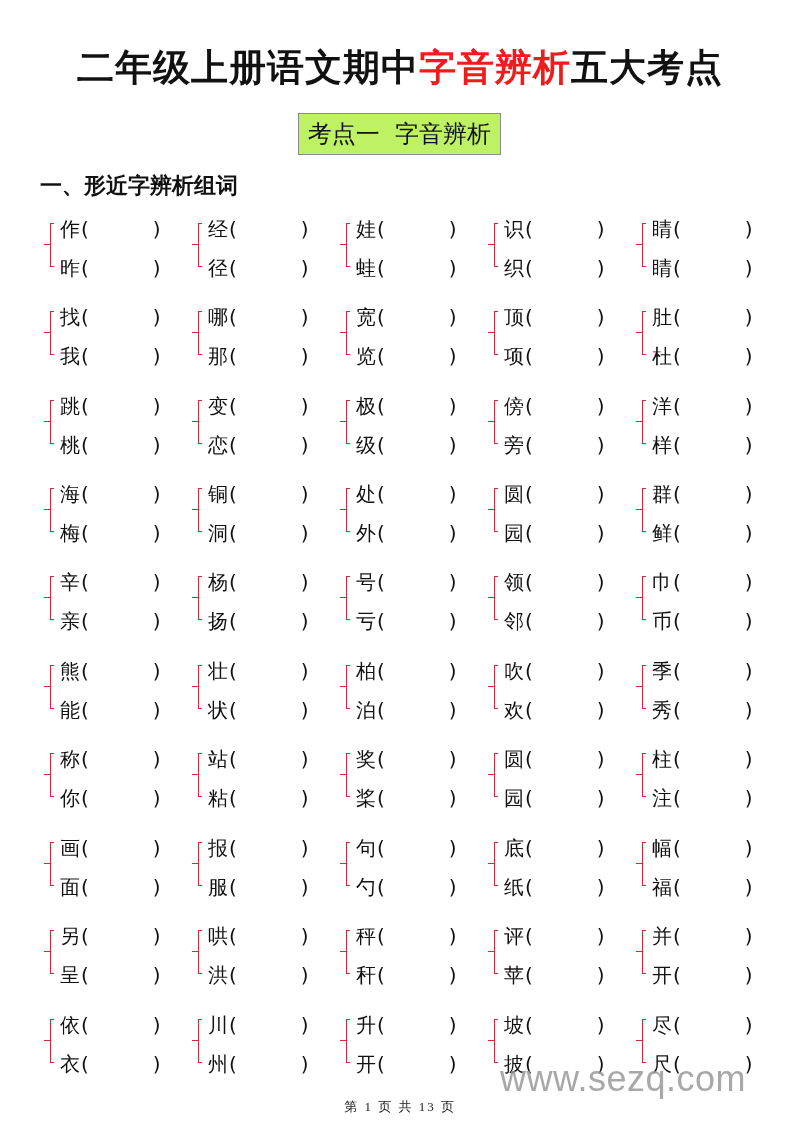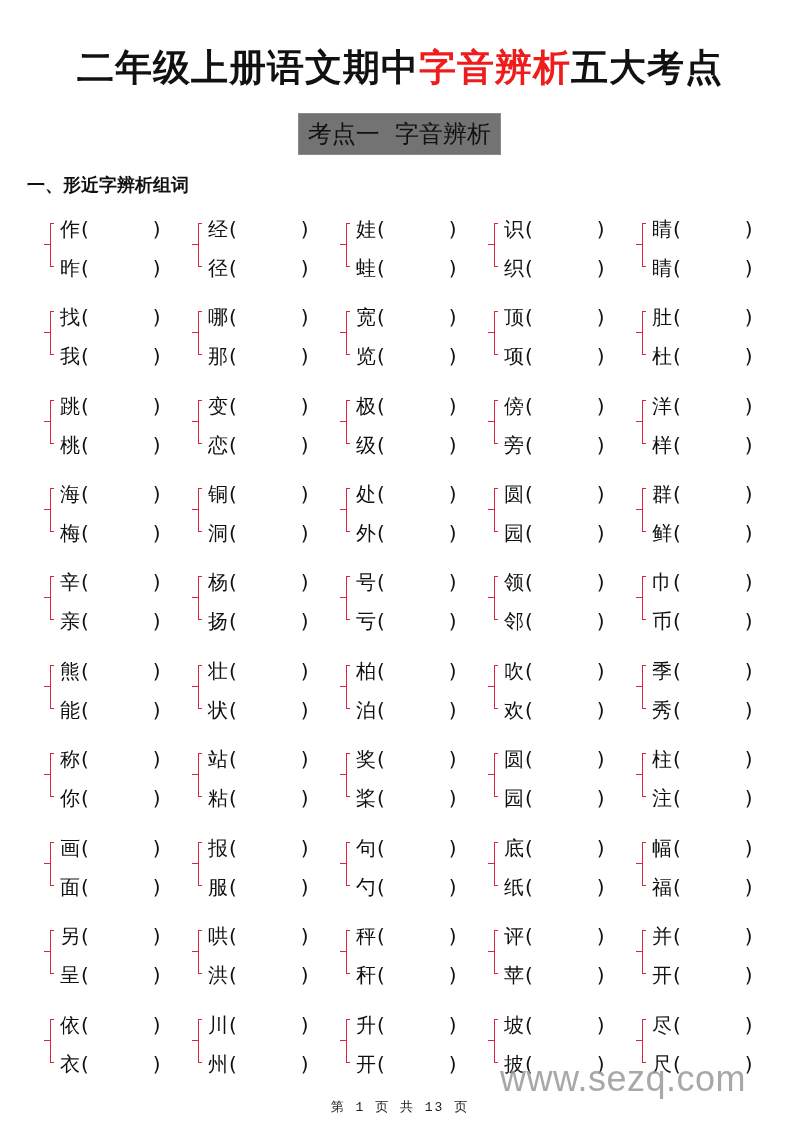--- a/index.html
+++ b/index.html
@@ -10,27 +10,27 @@
     }
     .title {
       position: absolute; top: 44px; left: 0; width: 800px;
       text-align: center; font-size: 37px; font-weight: bold;
       letter-spacing: 1px; line-height: 46px;
       font-family: "DejaVu Serif", "Liberation Serif", serif;
     }
     .title .red { color: #ee1c1c; }
     .subtitle-box {
       position: absolute; top: 113px; left: 298px; width: 203px; height: 42px;
-      background: #737373; border: 1px solid #8a8a8a; box-sizing: border-box;
+      background: #bef264; border: 1px solid #8a8a8a; box-sizing: border-box;
       text-align: center; font-size: 24px; line-height: 40px; color: #111;
       white-space: pre;
     }
     .section-heading {
-      position: absolute; top: 170px; left: 27px;
-      font-size: 18px; font-weight: bold; line-height: 30px;
+      position: absolute; top: 170px; left: 40px;
+      font-size: 22px; font-weight: bold; line-height: 30px;
       font-family: "DejaVu Serif", "Liberation Serif", serif;
     }
     .grid {
       position: absolute; top: 205px; left: 0; width: 800px;
     }
     .grid-row {
       position: absolute; left: 0; width: 800px; height: 80px;
     }
     .pair {
       position: absolute; width: 135px; height: 80px;
@@ -60,21 +60,21 @@
     .entry.bot { top: 49px; }
     .entry .ch { display: inline-block; }
     .entry .paren-l { display: inline-block; margin-left: 1px; }
     .entry .blank {
       display: inline-block; width: 64px; height: 20px; vertical-align: middle;
     }
     .entry .paren-r { display: inline-block; }
     .footer {
       position: absolute; top: 1098px; left: 0; width: 800px;
       text-align: center; font-size: 13px; letter-spacing: 2px; color: #222;
-      font-family: Liberation Mono, monospace;
+      font-family: Liberation Serif, serif;
     }
     .watermark {
       position: absolute; top: 1058px; left: 500px;
       font-size: 36px; color: #9a9a9a; opacity: 0.85;
       font-family: "Liberation Sans", sans-serif; letter-spacing: 0.5px;
     }
   </style>
 </head>
 <body>
 

